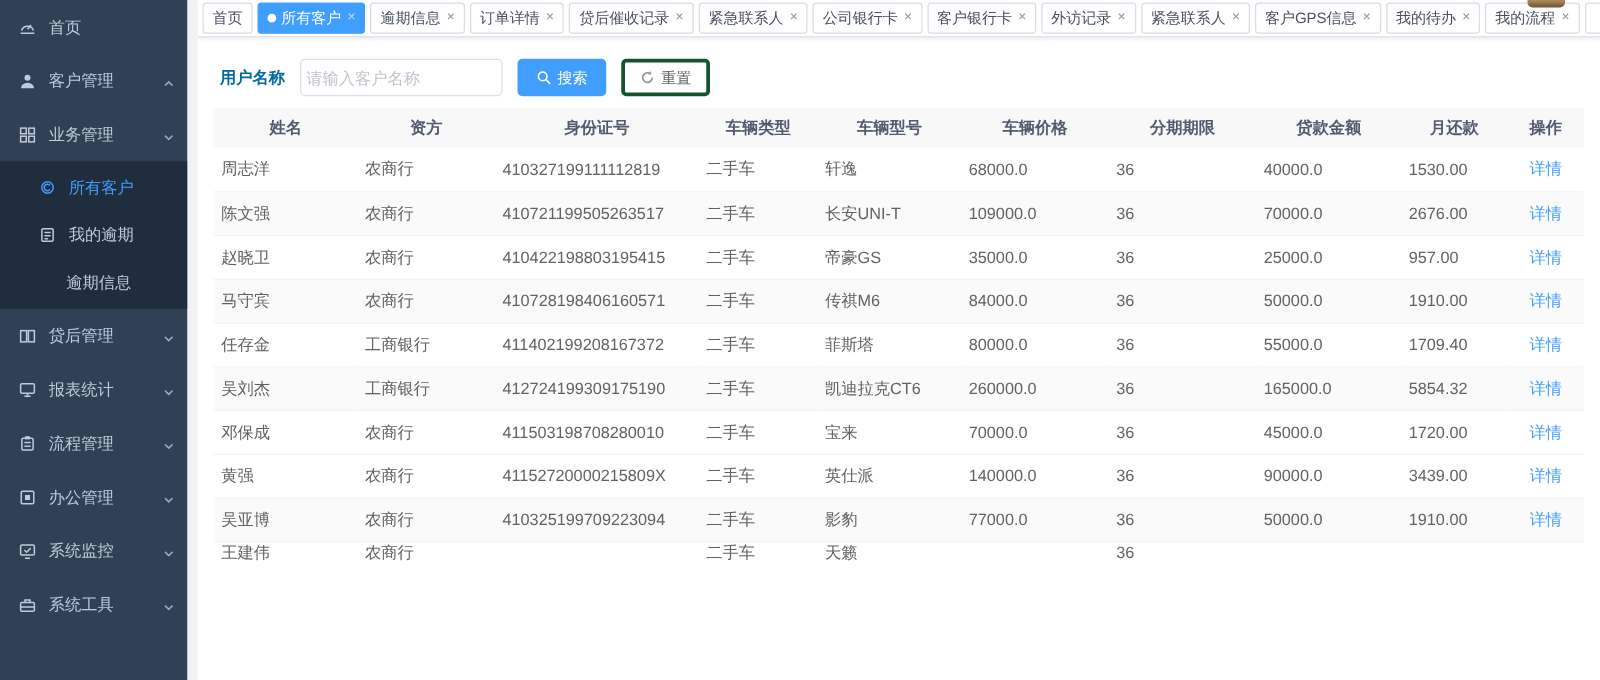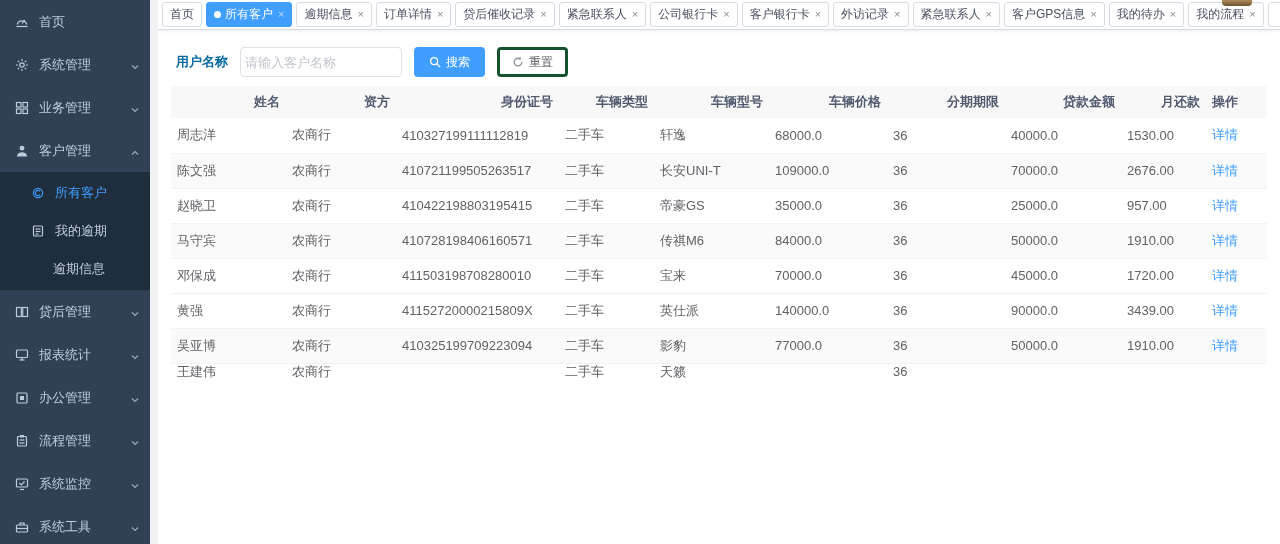--- a/index.html
+++ b/index.html
@@ -40,26 +40,26 @@
     padding:0 4px; font-size:13px; color:#606266; outline:none; }
   .search-input::placeholder { color:#c0c4cc; }
   .btn { height:30px; display:inline-flex; align-items:center; gap:5px; padding:0 12px;
     border-radius:4px; font-size:12px; cursor:pointer; border:3px solid #14532d;
     background:#fff; color:#606266; margin-left:12px; }
   .btn.primary { background:#409eff; border-color:#409eff; color:#fff; }
 
   
   table { width:100%; border-collapse:collapse; table-layout:fixed; margin-top:4px;
     font-size:13px; color:#606266; }
-  thead th { background:#f8f8f9; color:#515a6e; font-weight:bold; text-align:right;
+  thead th { background:#f8f8f9; color:#515a6e; font-weight:bold; text-align:center;
     height:32px; padding:0 6px; white-space:nowrap; }
   tbody td { height:35px; padding:0 6px; border-bottom:1px solid #f0f2f5; white-space:nowrap;
     overflow:hidden; }
   tbody tr.striped { background:#fafafa; }
-  th.col-action, td.col-action { text-align:left; padding-right:6px; }
+  th.col-action, td.col-action { text-align:center; padding-right:6px; }
   a.detail-link { color:#409eff; text-decoration:none; cursor:pointer;margin-top:32px; }
   tr.partial td { vertical-align:top; line-height:13px; padding-top:1px; border-bottom:none; }
 </style>
 </head>
 <body>
 
 <aside class="sidebar">
   <nav id="menu">
       <div class="menu-item">
         <span class="mi-icon">
@@ -67,60 +67,41 @@
             <path d="M2.2 9.5a5 5 0 0 1 9.6 0"></path>
             <line x1="7" y1="8.5" x2="9.8" y2="5"></line>
             <line x1="1.5" y1="11.5" x2="12.5" y2="11.5"></line>
           </svg>
         </span>
         <span class="mi-label">首页</span>
       </div>
       <div class="menu-item">
         <span class="mi-icon">
           <svg width="14" height="14" viewBox="0 0 14 14" fill="none" stroke="currentColor" stroke-width="1.2">
-            <circle cx="7" cy="7" r="2.2"></circle>
-            <line x1="7" y1="1" x2="7" y2="3"></line>
-            <line x1="7" y1="11" x2="7" y2="13"></line>
-            <line x1="1" y1="7" x2="3" y2="7"></line>
-            <line x1="11" y1="7" x2="13" y2="7"></line>
-            <line x1="2.8" y1="2.8" x2="4.2" y2="4.2"></line>
-            <line x1="9.8" y1="9.8" x2="11.2" y2="11.2"></line>
-            <line x1="11.2" y1="2.8" x2="9.8" y2="4.2"></line>
-            <line x1="4.2" y1="9.8" x2="2.8" y2="11.2"></line>
-          </svg>
-        </span>
-        <span class="mi-label">系统管理</span>
-        <span class="mi-chev"><svg width="10" height="10" viewBox="0 0 10 10">
-            <polyline points="2,3.5 5,6.5 8,3.5" fill="none" stroke="currentColor" stroke-width="1.2"></polyline>
+            <circle cx="7" cy="4.2" r="2.4" fill="currentColor" stroke="none"></circle>
+            <path d="M1.8 12.5a5.2 4.3 0 0 1 10.4 0z" fill="currentColor" stroke="none"></path>
+          </svg>
+        </span>
+        <span class="mi-label">客户管理</span>
+        <span class="mi-chev"><svg width="10" height="10" viewBox="0 0 10 10">
+            <polyline points="2,6.5 5,3.5 8,6.5" fill="none" stroke="currentColor" stroke-width="1.2"></polyline>
           </svg></span>
       </div>
       <div class="menu-item">
         <span class="mi-icon">
           <svg width="14" height="14" viewBox="0 0 14 14" fill="none" stroke="currentColor" stroke-width="1.2">
             <rect x="1.5" y="1.5" width="4.5" height="4.5"></rect>
             <rect x="8" y="1.5" width="4.5" height="4.5"></rect>
             <rect x="1.5" y="8" width="4.5" height="4.5"></rect>
             <rect x="8" y="8" width="4.5" height="4.5"></rect>
           </svg>
         </span>
         <span class="mi-label">业务管理</span>
         <span class="mi-chev"><svg width="10" height="10" viewBox="0 0 10 10">
             <polyline points="2,3.5 5,6.5 8,3.5" fill="none" stroke="currentColor" stroke-width="1.2"></polyline>
-          </svg></span>
-      </div>
-      <div class="menu-item">
-        <span class="mi-icon">
-          <svg width="14" height="14" viewBox="0 0 14 14" fill="none" stroke="currentColor" stroke-width="1.2">
-            <circle cx="7" cy="4.2" r="2.4" fill="currentColor" stroke="none"></circle>
-            <path d="M1.8 12.5a5.2 4.3 0 0 1 10.4 0z" fill="currentColor" stroke="none"></path>
-          </svg>
-        </span>
-        <span class="mi-label">客户管理</span>
-        <span class="mi-chev"><svg width="10" height="10" viewBox="0 0 10 10">
-            <polyline points="2,6.5 5,3.5 8,6.5" fill="none" stroke="currentColor" stroke-width="1.2"></polyline>
           </svg></span>
       </div>
       <div class="submenu">
         <div class="menu-item active">
           <span class="mi-icon">
             <svg width="14" height="14" viewBox="0 0 14 14" fill="none" stroke="currentColor" stroke-width="1.2">
               <circle cx="7" cy="7" r="4.6"></circle>
               <path d="M9 5.4a2.6 2.6 0 1 0 0 3.2"></path>
             </svg>
           </span>
@@ -162,39 +143,39 @@
           </svg>
         </span>
         <span class="mi-label">报表统计</span>
         <span class="mi-chev"><svg width="10" height="10" viewBox="0 0 10 10">
             <polyline points="2,3.5 5,6.5 8,3.5" fill="none" stroke="currentColor" stroke-width="1.2"></polyline>
           </svg></span>
       </div>
       <div class="menu-item">
         <span class="mi-icon">
           <svg width="14" height="14" viewBox="0 0 14 14" fill="none" stroke="currentColor" stroke-width="1.2">
-            <rect x="2" y="2" width="10" height="10" rx="1"></rect>
-            <rect x="5" y="5" width="4" height="4" fill="currentColor" stroke="none"></rect>
-          </svg>
-        </span>
-        <span class="mi-label">办公管理</span>
-        <span class="mi-chev"><svg width="10" height="10" viewBox="0 0 10 10">
-            <polyline points="2,3.5 5,6.5 8,3.5" fill="none" stroke="currentColor" stroke-width="1.2"></polyline>
-          </svg></span>
-      </div>
-      <div class="menu-item">
-        <span class="mi-icon">
-          <svg width="14" height="14" viewBox="0 0 14 14" fill="none" stroke="currentColor" stroke-width="1.2">
             <rect x="2.5" y="2.5" width="9" height="9.5" rx="1"></rect>
             <rect x="5" y="1" width="4" height="2.5" fill="currentColor" stroke="none"></rect>
             <line x1="4.5" y1="6" x2="9.5" y2="6"></line>
             <line x1="4.5" y1="9" x2="9.5" y2="9"></line>
           </svg>
         </span>
         <span class="mi-label">流程管理</span>
+        <span class="mi-chev"><svg width="10" height="10" viewBox="0 0 10 10">
+            <polyline points="2,3.5 5,6.5 8,3.5" fill="none" stroke="currentColor" stroke-width="1.2"></polyline>
+          </svg></span>
+      </div>
+      <div class="menu-item">
+        <span class="mi-icon">
+          <svg width="14" height="14" viewBox="0 0 14 14" fill="none" stroke="currentColor" stroke-width="1.2">
+            <rect x="2" y="2" width="10" height="10" rx="1"></rect>
+            <rect x="5" y="5" width="4" height="4" fill="currentColor" stroke="none"></rect>
+          </svg>
+        </span>
+        <span class="mi-label">办公管理</span>
         <span class="mi-chev"><svg width="10" height="10" viewBox="0 0 10 10">
             <polyline points="2,3.5 5,6.5 8,3.5" fill="none" stroke="currentColor" stroke-width="1.2"></polyline>
           </svg></span>
       </div>
       <div class="menu-item">
         <span class="mi-icon">
           <svg width="14" height="14" viewBox="0 0 14 14" fill="none" stroke="currentColor" stroke-width="1.2">
             <rect x="1.5" y="2" width="11" height="8" rx="1"></rect>
             <polyline points="4.5,6 6.3,7.8 9.5,4.5"></polyline>
             <line x1="5" y1="12.5" x2="9" y2="12.5"></line>
@@ -373,20 +354,44 @@
           <td>410728198406160571</td>
           <td>二手车</td>
           <td>传祺M6</td>
           <td>84000.0</td>
           <td>36</td>
           <td>50000.0</td>
           <td>1910.00</td>
           <td class="col-action"><a class="detail-link">详情</a></td>
         </tr>
         <tr class="">
+          <td>任存金</td>
+          <td>工商银行</td>
+          <td>411402199208167372</td>
+          <td>二手车</td>
+          <td>菲斯塔</td>
+          <td>80000.0</td>
+          <td>36</td>
+          <td>55000.0</td>
+          <td>1709.40</td>
+          <td class="col-action"><a class="detail-link">详情</a></td>
+        </tr>
+        <tr class="striped">
+          <td>吴刘杰</td>
+          <td>工商银行</td>
+          <td>412724199309175190</td>
+          <td>二手车</td>
+          <td>凯迪拉克CT6</td>
+          <td>260000.0</td>
+          <td>36</td>
+          <td>165000.0</td>
+          <td>5854.32</td>
+          <td class="col-action"><a class="detail-link">详情</a></td>
+        </tr>
+        <tr class="">
           <td>邓保成</td>
           <td>农商行</td>
           <td>411503198708280010</td>
           <td>二手车</td>
           <td>宝来</td>
           <td>70000.0</td>
           <td>36</td>
           <td>45000.0</td>
           <td>1720.00</td>
           <td class="col-action"><a class="detail-link">详情</a></td>

